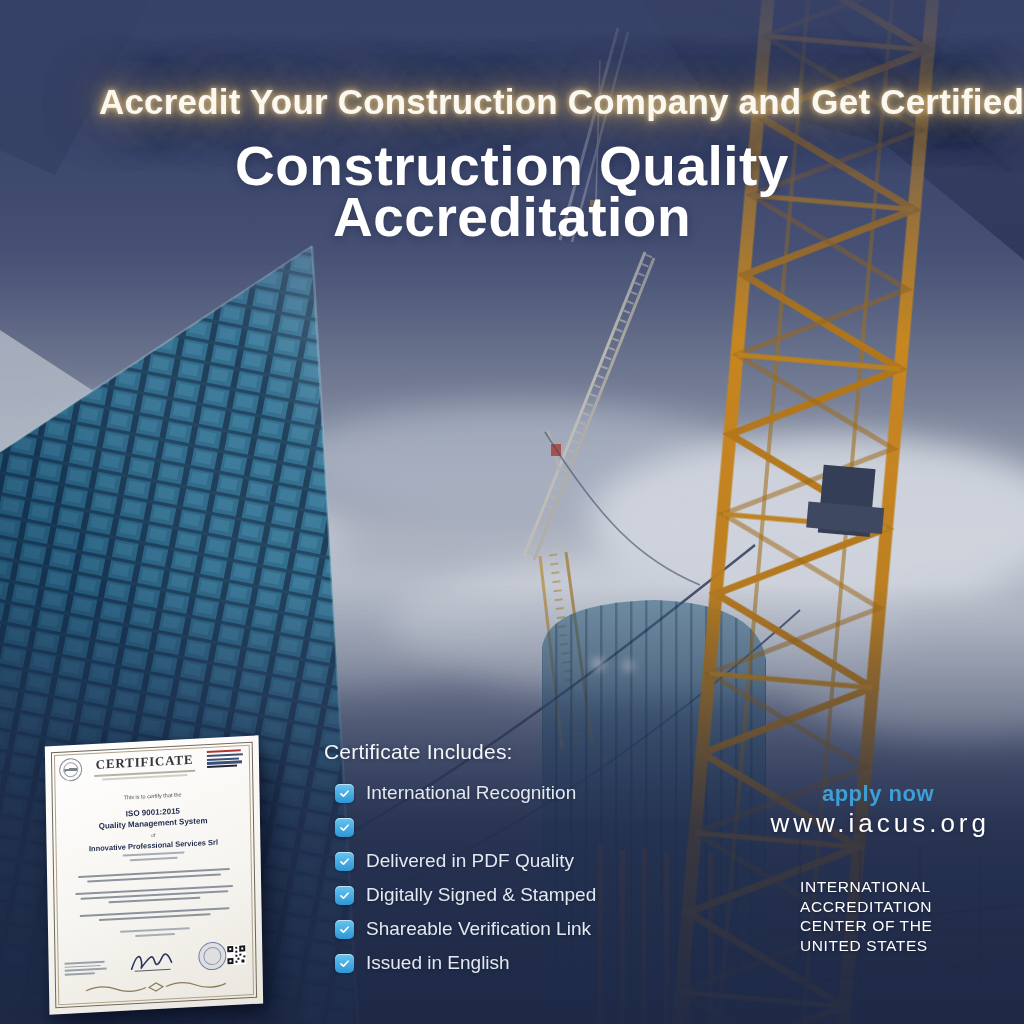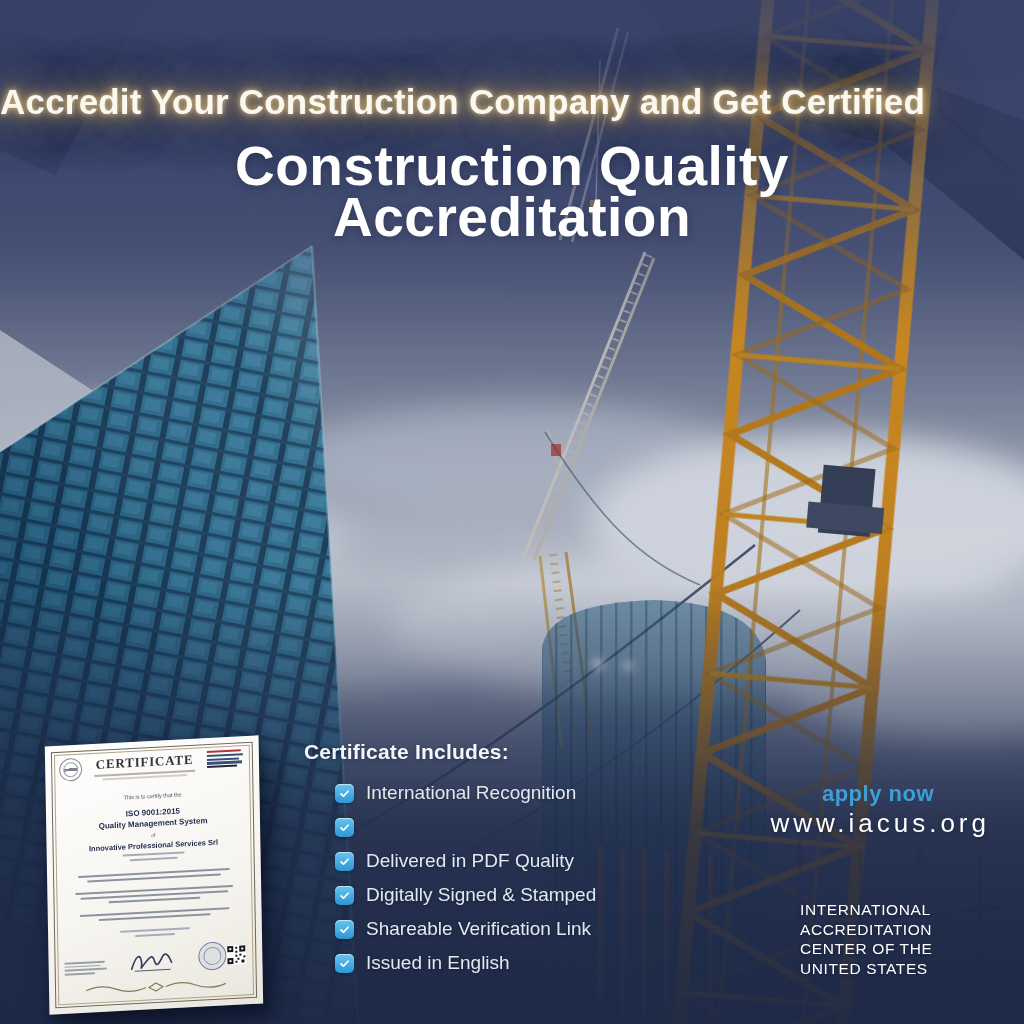--- a/index.html
+++ b/index.html
@@ -13,36 +13,36 @@
   }
   .scene{position:absolute;inset:0;}
   .tint{position:absolute;inset:0;background:rgba(50,60,96,.15);pointer-events:none;}
   .ov-top{position:absolute;top:0;left:0;right:0;height:340px;
     background:linear-gradient(180deg,rgba(56,66,104,.88) 0%,rgba(58,68,106,.5) 48%,rgba(58,68,106,0) 100%);}
   .ov-bottom{position:absolute;bottom:0;left:0;right:0;height:440px;
     background:linear-gradient(0deg,rgba(30,41,70,.96) 0%,rgba(32,43,73,.8) 45%,rgba(36,48,80,.38) 75%,rgba(36,48,80,0) 100%);}
 
   
   .eyebrow{
-    position:absolute;top:82px;left:0;right:0;text-align:left;
+    position:absolute;top:82px;left:0;right:0;text-align:right;
     font-size:35px;font-weight:800;letter-spacing:.2px;color:#fbf8f1;
     text-shadow:0 0 5px rgba(214,186,130,.95),0 0 12px rgba(196,166,108,.92),
       0 0 22px rgba(176,146,92,.88),0 0 38px rgba(160,132,82,.75),
       0 0 60px rgba(150,124,78,.55),0 0 85px rgba(150,124,78,.4);
   }
   .big-title{
     position:absolute;top:141px;left:0;right:0;text-align:center;color:#ffffff;
     font-size:55px;line-height:51px;font-weight:800;letter-spacing:.5px;
     text-shadow:0 2px 10px rgba(18,24,46,.35);
   }
 
   
   .checklist{position:absolute;left:304px;top:740px;width:330px;}
-  .check-heading{font-size:21px;font-weight:700;color:#f3f6fa;letter-spacing:.2px;margin-bottom:12px;
-    text-shadow:0 1px 4px rgba(15,22,40,.45);}
+  .check-heading{font-size:21px;font-weight:400;color:#f3f6fa;letter-spacing:.2px;margin-bottom:12px;
+    text-shadow:0 1px 4px rgba(15,22,40,.45);margin-left:20px;}
   .check-row{display:flex;align-items:center;height:34px;margin-left:31px;}
   .checkbox{width:19px;height:19px;border-radius:5px;flex:0 0 19px;
     background:linear-gradient(180deg,#67c5f1 0%,#2e96d4 100%);
     box-shadow:inset 0 1px 0 rgba(255,255,255,.55),0 1px 3px rgba(10,20,40,.4);
     display:flex;align-items:center;justify-content:center;}
   .checkbox svg{width:13px;height:13px;display:block;}
   .check-label{margin-left:12px;font-size:19px;font-weight:500;color:#e3e9f1;
     text-shadow:0 1px 3px rgba(15,22,40,.4);white-space:nowrap;}
 
   
@@ -50,21 +50,21 @@
     color:#3d9fd6;letter-spacing:.5px;text-decoration:none;}
   .cta-site{position:absolute;top:808px;right:34px;font-size:26px;font-weight:500;
     color:#ffffff;letter-spacing:4px;text-decoration:none;text-shadow:0 1px 4px rgba(10,18,36,.4);}
 
   
   .logo-mark{position:absolute;left:682px;top:861px;width:104px;height:104px;}
   .logo-acronym{position:absolute;left:0;top:39px;width:104px;text-align:center;
     font-size:26px;font-weight:800;letter-spacing:1px;color:#fff;}
   .logo-name{position:absolute;left:800px;top:877px;color:#ffffff;
     font-size:15.5px;line-height:19.5px;font-weight:500;letter-spacing:.6px;
-    text-shadow:0 1px 3px rgba(10,18,36,.4);margin-top:23px;}
+    text-shadow:0 1px 3px rgba(10,18,36,.4);}
 
   
   .cert{position:absolute;left:47px;top:741px;width:214px;height:268px;
     transform:rotate(-3deg) skewX(-2deg);transform-origin:50% 50%;
     background:linear-gradient(160deg,#ffffff 0%,#f7f5f0 55%,#e9e6de 100%);
     box-shadow:10px 16px 28px rgba(5,10,25,.55),2px 4px 10px rgba(5,10,25,.35);}
   .cert-frame{position:absolute;inset:6px;border:1.5px solid #6e6757;pointer-events:none;}
   .cert-frame2{position:absolute;inset:9px;border:1px solid #b3a387;pointer-events:none;}
   .cert-head{position:absolute;top:13px;left:14px;right:14px;display:flex;align-items:flex-start;}
   .cert-seal{width:21px;height:21px;border-radius:50%;border:1.5px solid #8b8f98;flex:0 0 21px;

